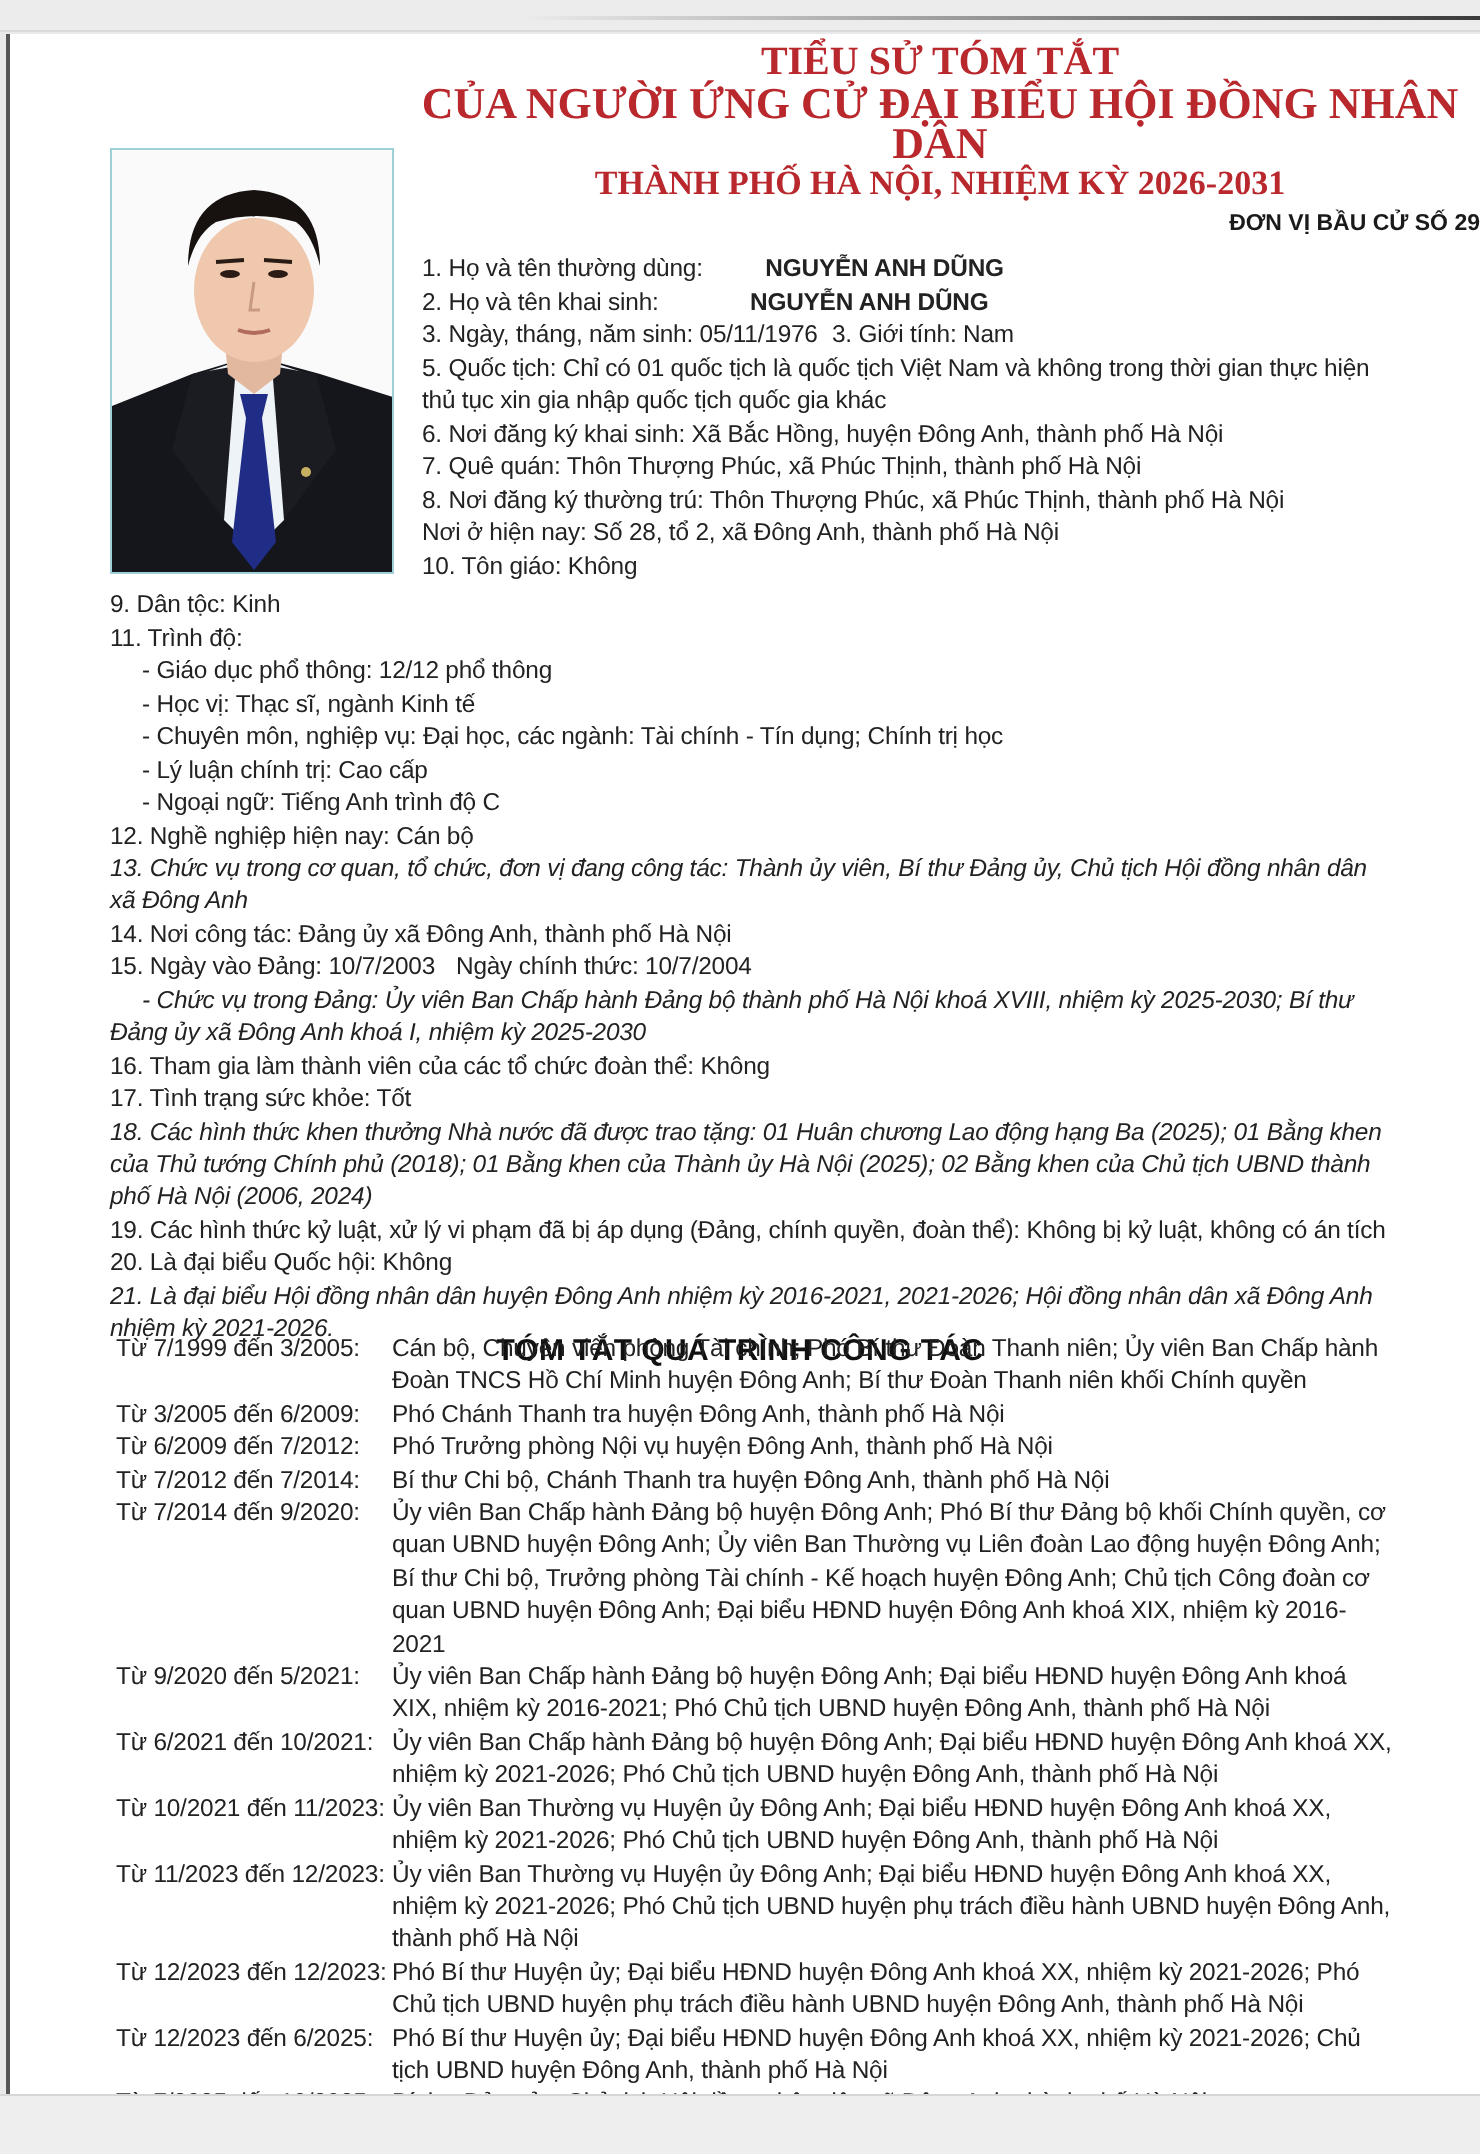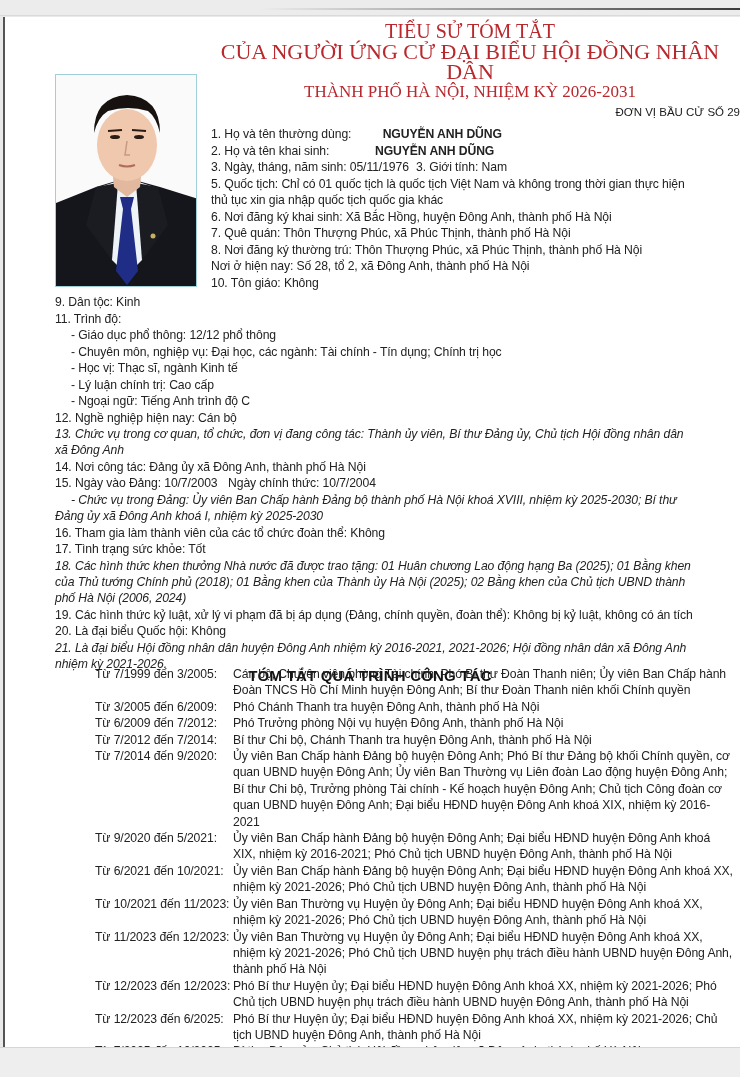--- a/index.html
+++ b/index.html
@@ -3,40 +3,40 @@
 <meta charset="utf-8">
 <style>
   * { box-sizing: border-box; margin: 0; padding: 0; }
   html, body { width: 740px; height: 1077px; overflow: hidden; background: #e9e9e9; }
   body { font-family: "Liberation Sans", "DejaVu Sans", sans-serif; color: #1e1e1e; position: relative; }
   .top-strip { position: absolute; left: 0; top: 0; width: 740px; height: 16px; background: #ececec; border-bottom: 1px solid #dadada; }
   .top-strip .rule { position: absolute; right: 0; top: 8px; width: 480px; height: 2px; background: linear-gradient(90deg, rgba(60,60,60,0), #3a3a3a); }
   .page { position: absolute; left: 3px; top: 17px; width: 737px; height: 1030px; background: #ffffff; border-left: 2px solid #555; }
   .bottom-strip { position: absolute; left: 0; top: 1047px; width: 740px; height: 30px; background: #eeeeee; border-top: 1px solid #d6d6d6; }
 
-  .title-block { position: absolute; left: 200px; top: 20px; width: 540px; text-align: center; font-family: "Liberation Serif", "DejaVu Serif", serif; font-weight: normal; color: #b8282d; }
+  .title-block { position: absolute; left: 200px; top: 20px; width: 540px; text-align: center; font-family: "Liberation Serif", "DejaVu Serif", serif; font-weight: bold; color: #b8282d; }
   .t1 { font-size: 20px; line-height: 22px; }
   .t2 { font-size: 22px; line-height: 20px; }
   .t3 { font-size: 17px; line-height: 20px; }
   .t4 { font-family: "Liberation Sans", sans-serif; font-size: 11.5px; line-height: 16px; color: #1a1a1a; margin-top: 2px; text-align: right; }
 
   .photo { position: absolute; left: 55px; top: 74px; width: 142px; height: 213px; border: 1px solid #9fd0d8; background: #fbfbfb; overflow: hidden; }
 
   .text { font-size: 12.2px; line-height: 16.4px; color: #222; letter-spacing: -0.1px; }
   .info { position: absolute; left: 211px; top: 126px; width: 520px; }
   .info .row { height: 16.5px; white-space: nowrap; }
   .bold { font-weight: bold; margin-left: 28px; }
 
   .body-list { position: absolute; left: 55px; top: 294px; width: 640px; }
   .body-list .row { min-height: 16.5px; }
   .indent { padding-left: 16px; }
   .wrap { white-space: normal; font-style: italic; }
 
   .career-title { position: absolute; left: 0; width: 740px; top: 643px; text-align: center; font-weight: bold; font-size: 15px; color: #111; letter-spacing: 0.2px; margin-top: 24px; }
-  .career { position: absolute; left: 58px; top: 666px; width: 640px; margin-left: 37px; }
+  .career { position: absolute; left: 58px; top: 666px; width: 640px; }
   .career .item { display: flex; margin-bottom: 0; }
   .career .period { width: 138px; flex: none; white-space: nowrap; }
   .career .desc { width: 500px; white-space: normal; }
 </style>
 </head>
 <body>
 
 <div class="top-strip">
     <div class="rule"></div>
   </div>
@@ -95,22 +95,22 @@
   <div class="row">7. Quê quán: Thôn Thượng Phúc, xã Phúc Thịnh, thành phố Hà Nội</div>
   <div class="row">8. Nơi đăng ký thường trú: Thôn Thượng Phúc, xã Phúc Thịnh, thành phố Hà Nội</div>
   <div class="row">Nơi ở hiện nay: Số 28, tổ 2, xã Đông Anh, thành phố Hà Nội</div>
   <div class="row">10. Tôn giáo: Không</div>
 </div>
 
 <div class="body-list text">
   <div class="row">9. Dân tộc: Kinh</div>
   <div class="row">11. Trình độ:</div>
   <div class="row indent">- Giáo dục phổ thông: 12/12 phổ thông</div>
+  <div class="row indent">- Học vị: Thạc sĩ, ngành Kinh tế</div>
   <div class="row indent">- Chuyên môn, nghiệp vụ: Đại học, các ngành: Tài chính - Tín dụng; Chính trị học</div>
-  <div class="row indent">- Học vị: Thạc sĩ, ngành Kinh tế</div>
   <div class="row indent">- Lý luận chính trị: Cao cấp</div>
   <div class="row indent">- Ngoại ngữ: Tiếng Anh trình độ C</div>
   <div class="row">12. Nghề nghiệp hiện nay: Cán bộ</div>
   <div class="row wrap">13. Chức vụ trong cơ quan, tổ chức, đơn vị đang công tác: Thành ủy viên, Bí thư Đảng ủy, Chủ tịch Hội đồng nhân dân xã Đông Anh</div>
   <div class="row">14. Nơi công tác: Đảng ủy xã Đông Anh, thành phố Hà Nội</div>
   <div class="row">
     <span style="display:inline-block;width:173px;">15. Ngày vào Đảng: 10/7/2003</span><span>Ngày chính thức: 10/7/2004</span>
   </div>
   <div class="row wrap" style="text-indent:16px">- Chức vụ trong Đảng: Ủy viên Ban Chấp hành Đảng bộ thành phố Hà Nội khoá XVIII, nhiệm kỳ 2025-2030; Bí thư Đảng ủy xã Đông Anh khoá I, nhiệm kỳ 2025-2030</div>
   <div class="row">16. Tham gia làm thành viên của các tổ chức đoàn thể: Không</div>

